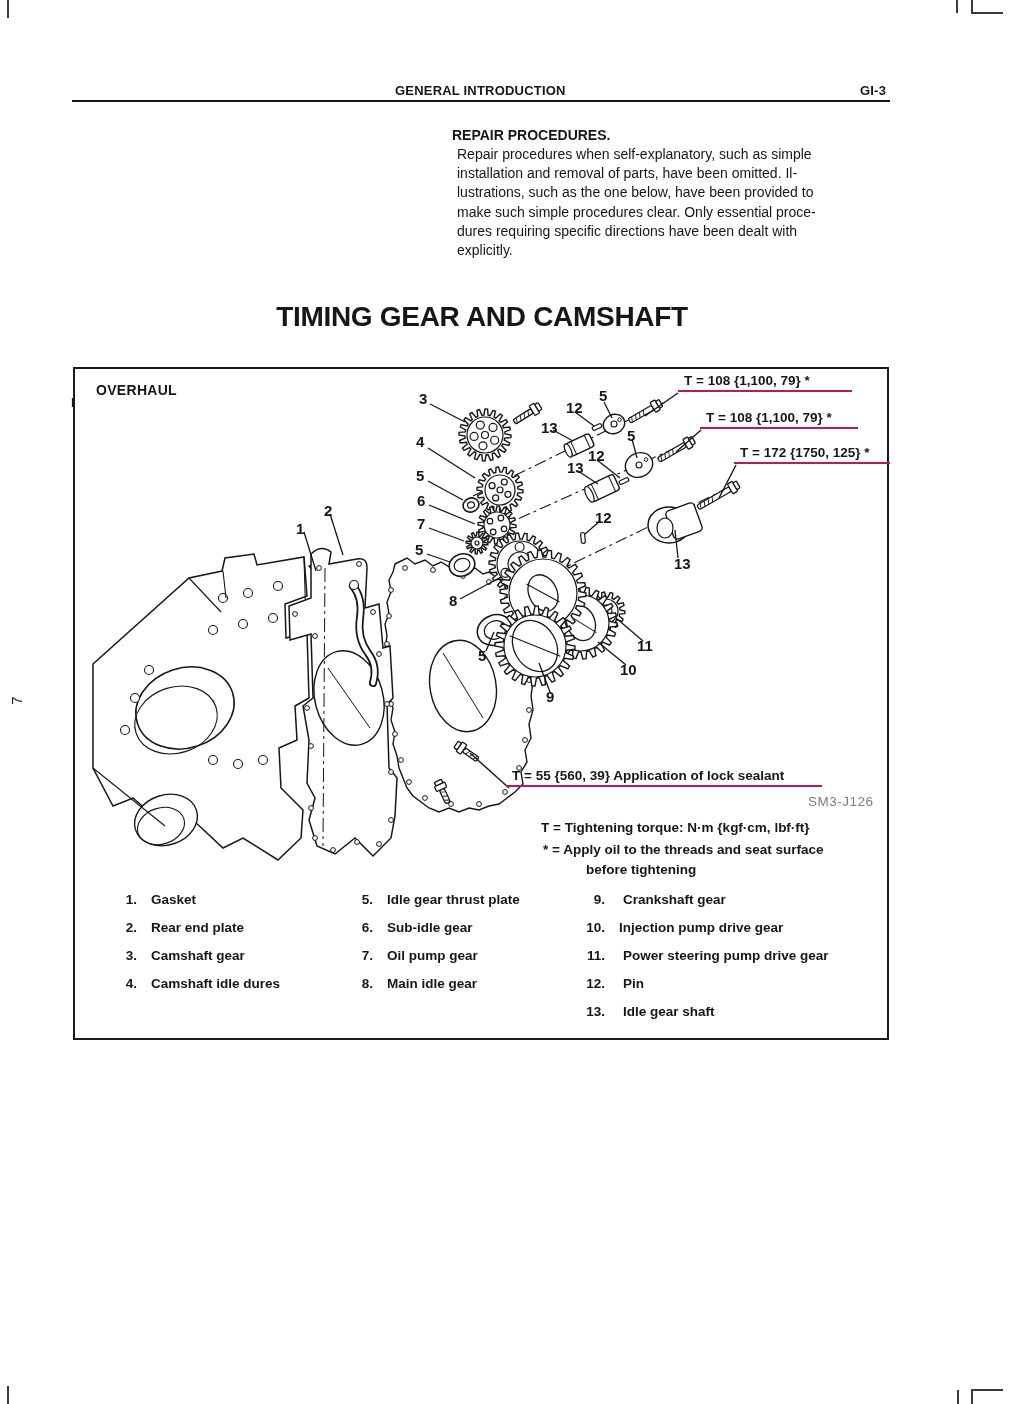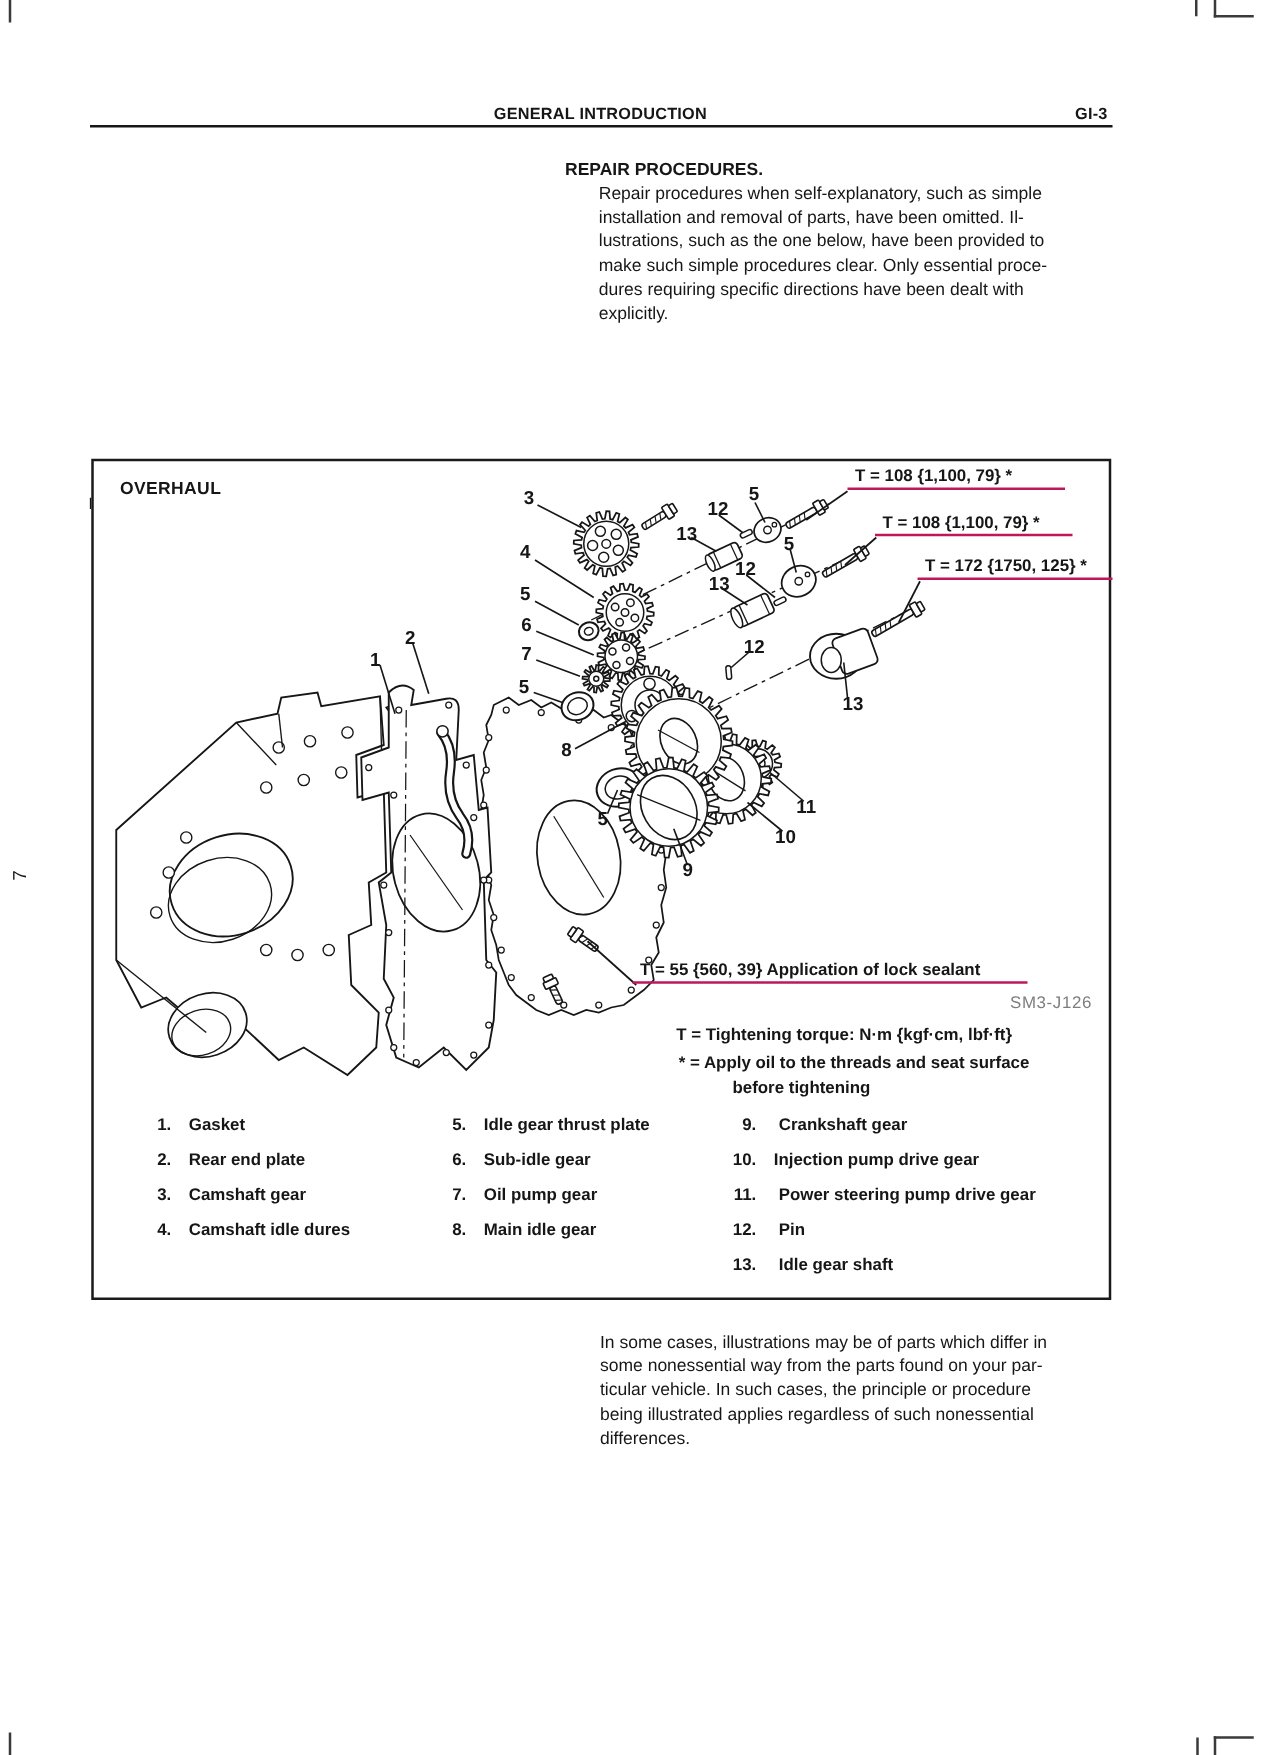--- a/index.html
+++ b/index.html
@@ -34,27 +34,28 @@
   <div class="abs mark" style="left:7px;top:1386px;width:2px;height:18px;"></div>
   <div class="abs mark" style="left:957px;top:1390px;width:2px;height:14px;"></div>
   <div class="abs mark" style="left:971px;top:1389px;width:32px;height:2px;"></div>
   <div class="abs mark" style="left:971px;top:1389px;width:2px;height:15px;"></div>
 
   <div class="abs hdr" style="left:395px;top:83px;">GENERAL INTRODUCTION</div>
   <div class="abs hdr" style="left:860px;top:83px;">GI-3</div>
   <div class="abs rule" style="left:72px;top:100px;width:818px;height:2px;"></div>
 
   <div class="abs b" style="left:452px;top:127px;font-size:14px;">REPAIR PROCEDURES.</div>
-  <div class="abs bodytext" style="left:479px;top:145px;width:414px;">Repair procedures when self-explanatory, such as simple
+  <div class="abs bodytext" style="left:457px;top:145px;width:414px;">Repair procedures when self-explanatory, such as simple
 installation and removal of parts, have been omitted. Il-
 lustrations, such as the one below, have been provided to
 make such simple procedures clear. Only essential proce-
 dures requiring specific directions have been dealt with
 explicitly.</div>
 
+  <div class="abs title" style="left:72px;top:301px;width:820px;">TIMING GEAR AND CAMSHAFT</div>
 
   <div class="abs b" style="left:71px;top:347px;font-size:13px;margin-top:48px;">EXAMPLE:</div>
 
   <div class="abs" style="left:12px;top:692px;font-size:15px;transform:rotate(-90deg);">7</div>
 
   <div class="abs figbox" style="left:73px;top:367px;width:812px;height:669px;"></div>
   <div class="abs b" style="left:96px;top:382px;font-size:14px;letter-spacing:.3px;">OVERHAUL</div>
 
   <svg class="abs" style="left:73px;top:368px;" width="815" height="670" viewBox="0 0 815 670">
       <line x1="400" y1="128" x2="590" y2="35" stroke="#161616" stroke-width="1.1" fill="none" stroke-dasharray="12 4 3 4"></line>
@@ -373,19 +374,14 @@
     <div class="prow">
         <span class="pnum">12.</span>
         <span class="plabel" style="margin-left:18px;">Pin</span>
       </div>
     <div class="prow">
         <span class="pnum">13.</span>
         <span class="plabel" style="margin-left:18px;">Idle gear shaft</span>
       </div>
   </div>
 
-  <div class="abs bodytext" style="left:480px;top:1064px;width:414px;">In some cases, illustrations may be of parts which differ in
-some nonessential way from the parts found on your par-
-ticular vehicle. In such cases, the principle or procedure
-being illustrated applies regardless of such nonessential
-differences.</div>
 
 </div>
 
 </body></html>

